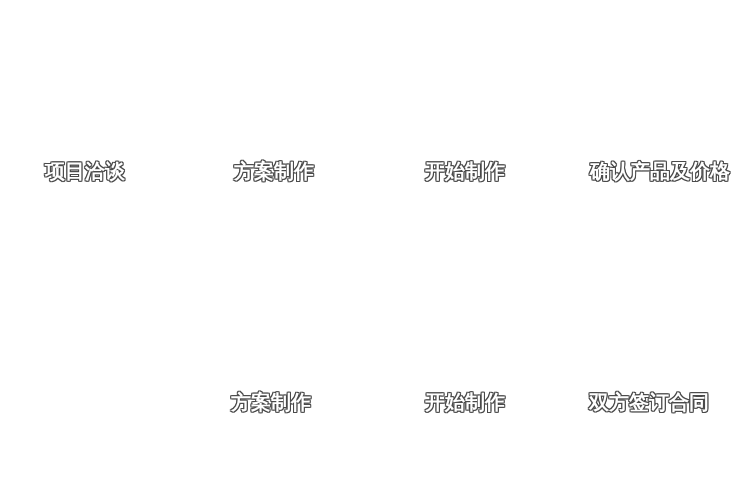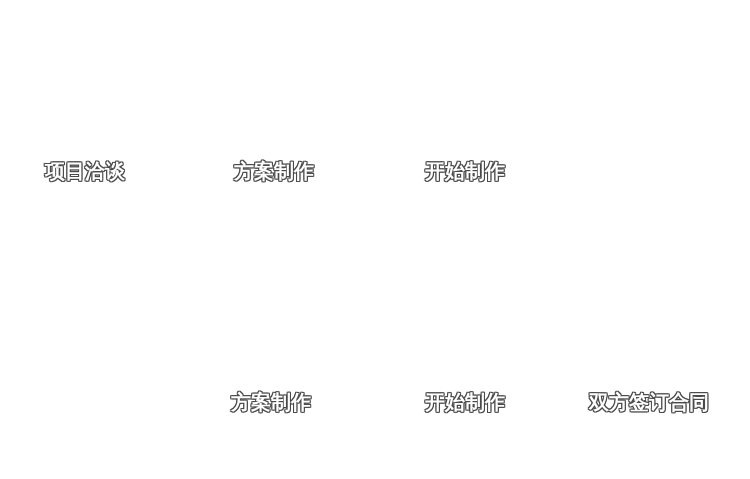--- a/index.html
+++ b/index.html
@@ -53,20 +53,21 @@
 <body>
 
 <div class="stage">
 
   <div class="step-label pos-step-1">项目洽谈</div>
 
   <div class="step-label pos-step-2">方案制作</div>
 
   <div class="step-label pos-step-3">开始制作</div>
 
+  <div class="step-label pos-step-4">确认产品及价格</div>
 
   <div class="step-label pos-step-5">双方签订合同</div>
 
   <div class="step-label pos-step-6">开始制作</div>
 
   <div class="step-label pos-step-7">方案制作</div>
 
 </div>
 
 </body></html>

